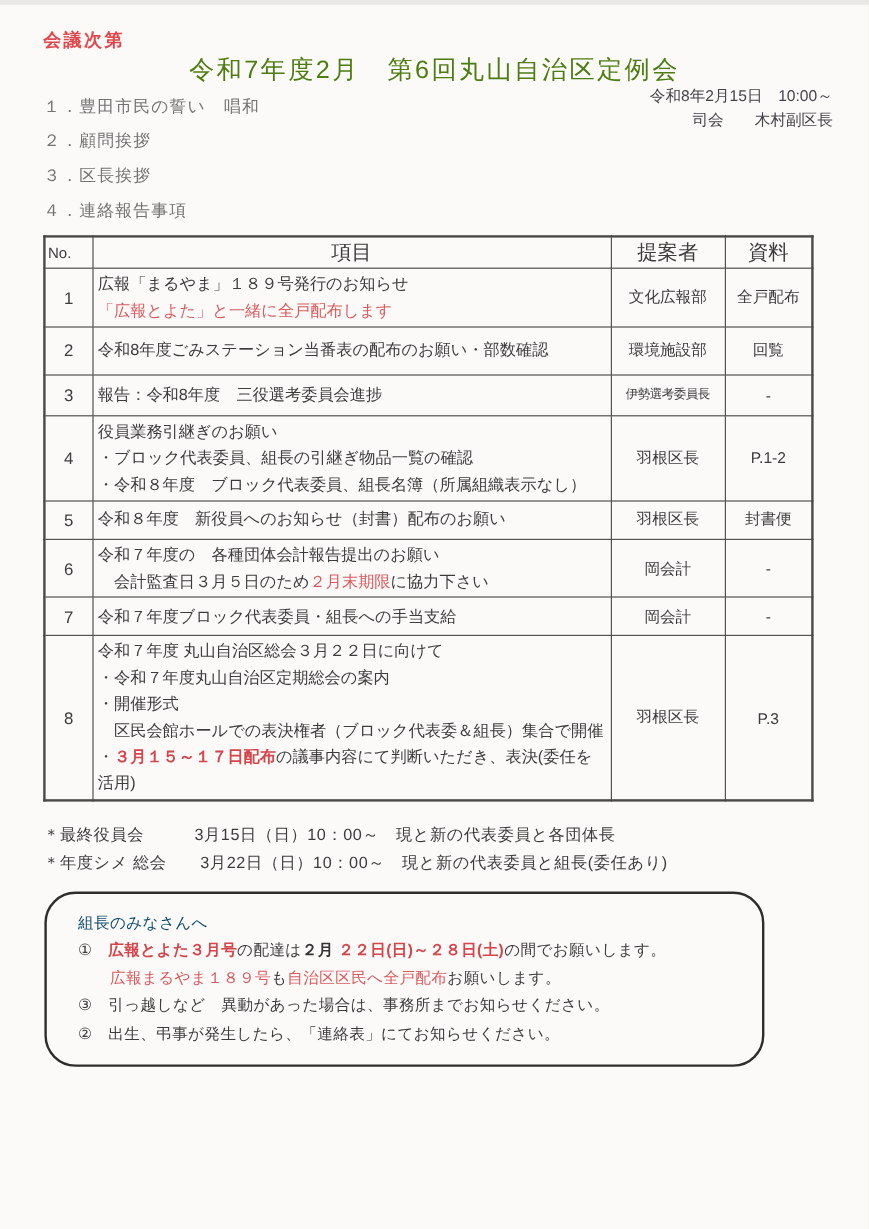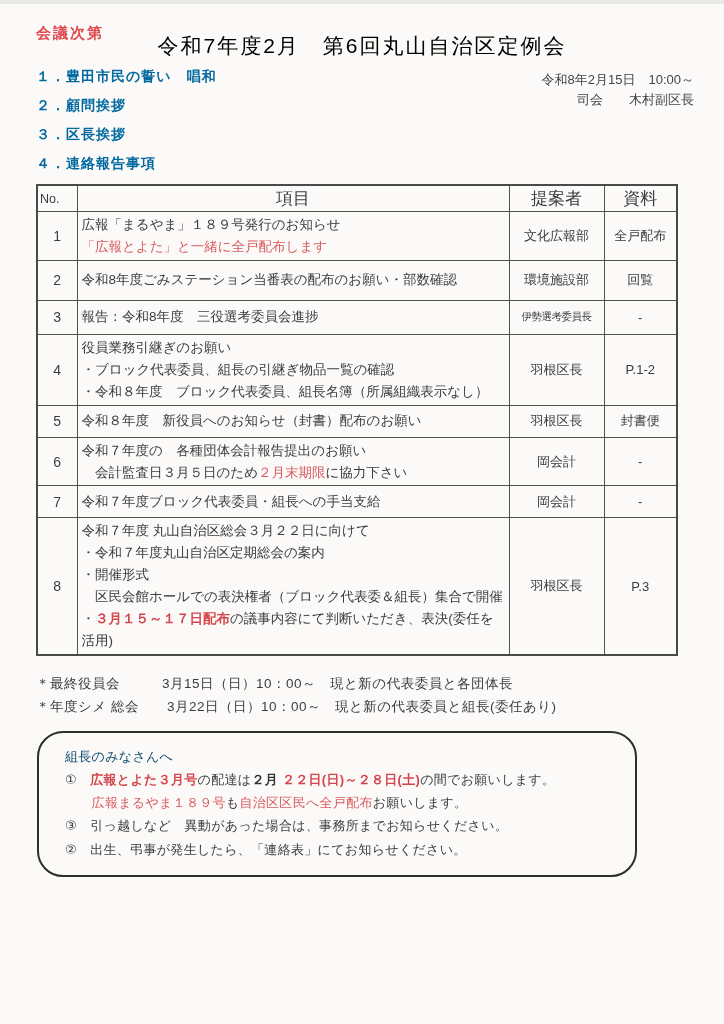--- a/index.html
+++ b/index.html
@@ -8,31 +8,31 @@
     background:#fbfaf8;
     color:#3c3c3e;
     font-family:"Liberation Sans","DejaVu Sans",sans-serif;
     overflow:hidden;
   }
   .corner-label{
     position:absolute;left:36px;top:20px;
     color:#e0484e;font-weight:bold;font-size:15px;letter-spacing:2px;
   }
   .doc-title{
-    text-align:center;margin:0;padding-top:28px;
-    font-size:21px;font-weight:500;letter-spacing:2px;color:#000000;
+    text-align:center;margin:0;padding-top:40px;
+    font-size:21px;font-weight:500;letter-spacing:2px;color:#4d7c0f;
   }
   .date-mc{
     position:absolute;right:30px;top:66px;text-align:right;
     font-size:13px;line-height:1.5;color:#44444a;
   }
   .content{padding-left:36px;padding-right:44px;}
   .agenda-list{margin-top:8px;}
   .agenda-item{
-    font-size:14px;font-weight:700;color:#0369a1;
+    font-size:14px;font-weight:400;color:#737373;
     margin-bottom:11px;letter-spacing:1px;
   }
   table.agenda-table{
     border-collapse:collapse;table-layout:fixed;
     width:640px;margin-top:2px;
     border:2px solid #4a4a48;
     font-size:13.5px;color:#3c3c3e;
   }
   .agenda-table th,.agenda-table td{
     border:1.5px solid #525250;

